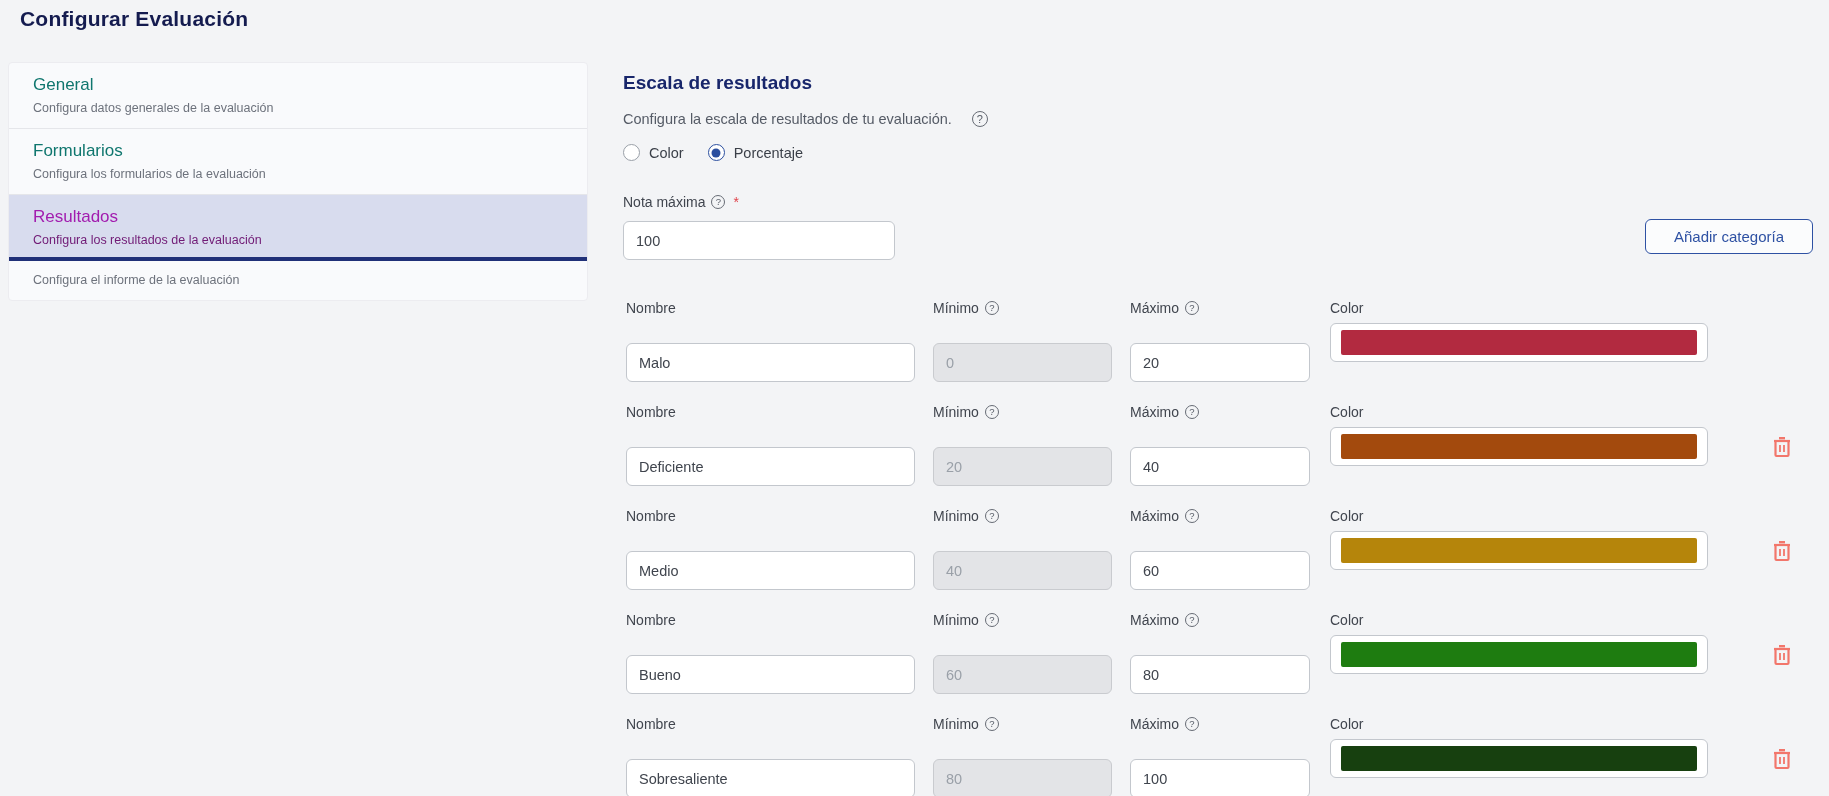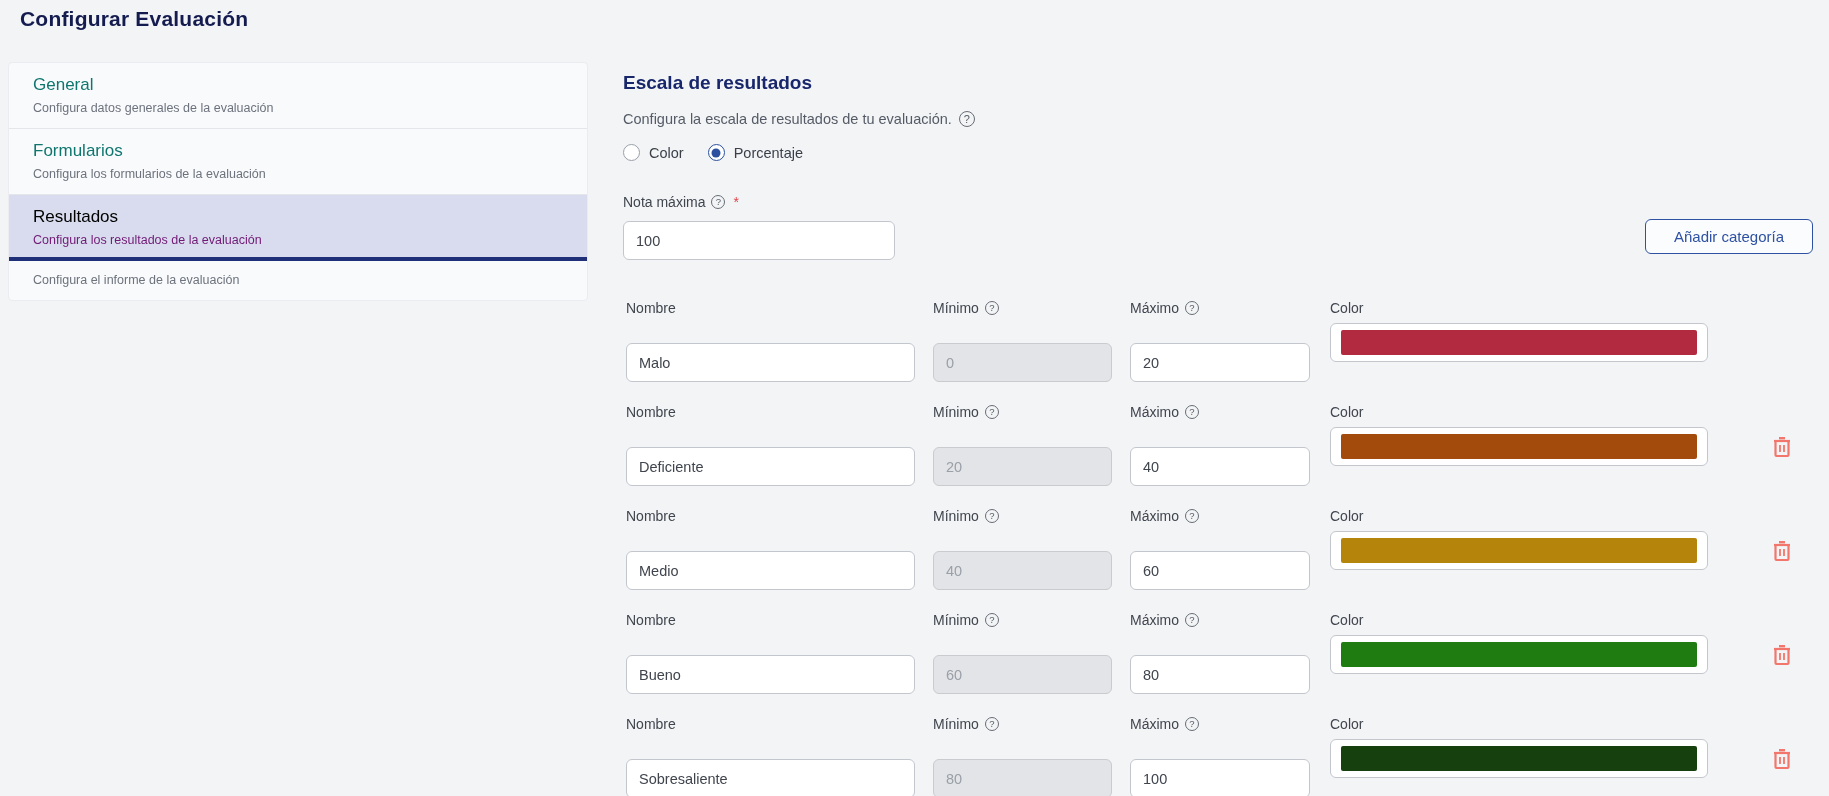--- a/index.html
+++ b/index.html
@@ -19,30 +19,30 @@
   .sidebar {
     position: absolute; left: 8px; top: 62px; width: 580px;
     background: #f9fafc;
     border: 1px solid #ececf0; border-radius: 4px;
   }
   .nav-item { padding: 12px 24px 13px; border-bottom: 1px solid #e5e6ea; cursor: pointer; }
   .nav-item:last-child { border-bottom: none; }
   .nav-title { font-size: 17px; color: #0f766e; margin-bottom: 6px; }
   .nav-desc  { font-size: 12.5px; color: #6d727c; }
   .nav-item.selected { background: #d8dcee; border-bottom: 4px solid #203078; padding-bottom: 10px; }
-  .nav-item.selected .nav-title { color: #000000; }
+  .nav-item.selected .nav-title { color: #a21caf; }
   .nav-item.selected .nav-desc  { color: #701a75; }
   
   .section-title {
     position: absolute; left: 623px; top: 72px;
     font-size: 19px; font-weight: 700; color: #18266b;
   }
   .section-subtitle {
     position: absolute; left: 623px; top: 111px;
-    font-size: 14.5px; color: #555b66; display: flex; align-items: center; gap: 7px;
+    font-size: 14.5px; color: #555b66; display: flex; align-items: center; gap: 20px;
   }
   .help {
     display: inline-flex; align-items: center; justify-content: center;
     width: 16px; height: 16px; border: 1px solid #676c75; border-radius: 50%;
     font-size: 11px; color: #555b66; line-height: 1; flex: 0 0 auto; cursor: pointer;
     background: transparent;
   }
   .help.small { width: 14px; height: 14px; font-size: 9.5px; margin-left: 6px; }
   .radio-group {
     position: absolute; left: 623px; top: 144px;

